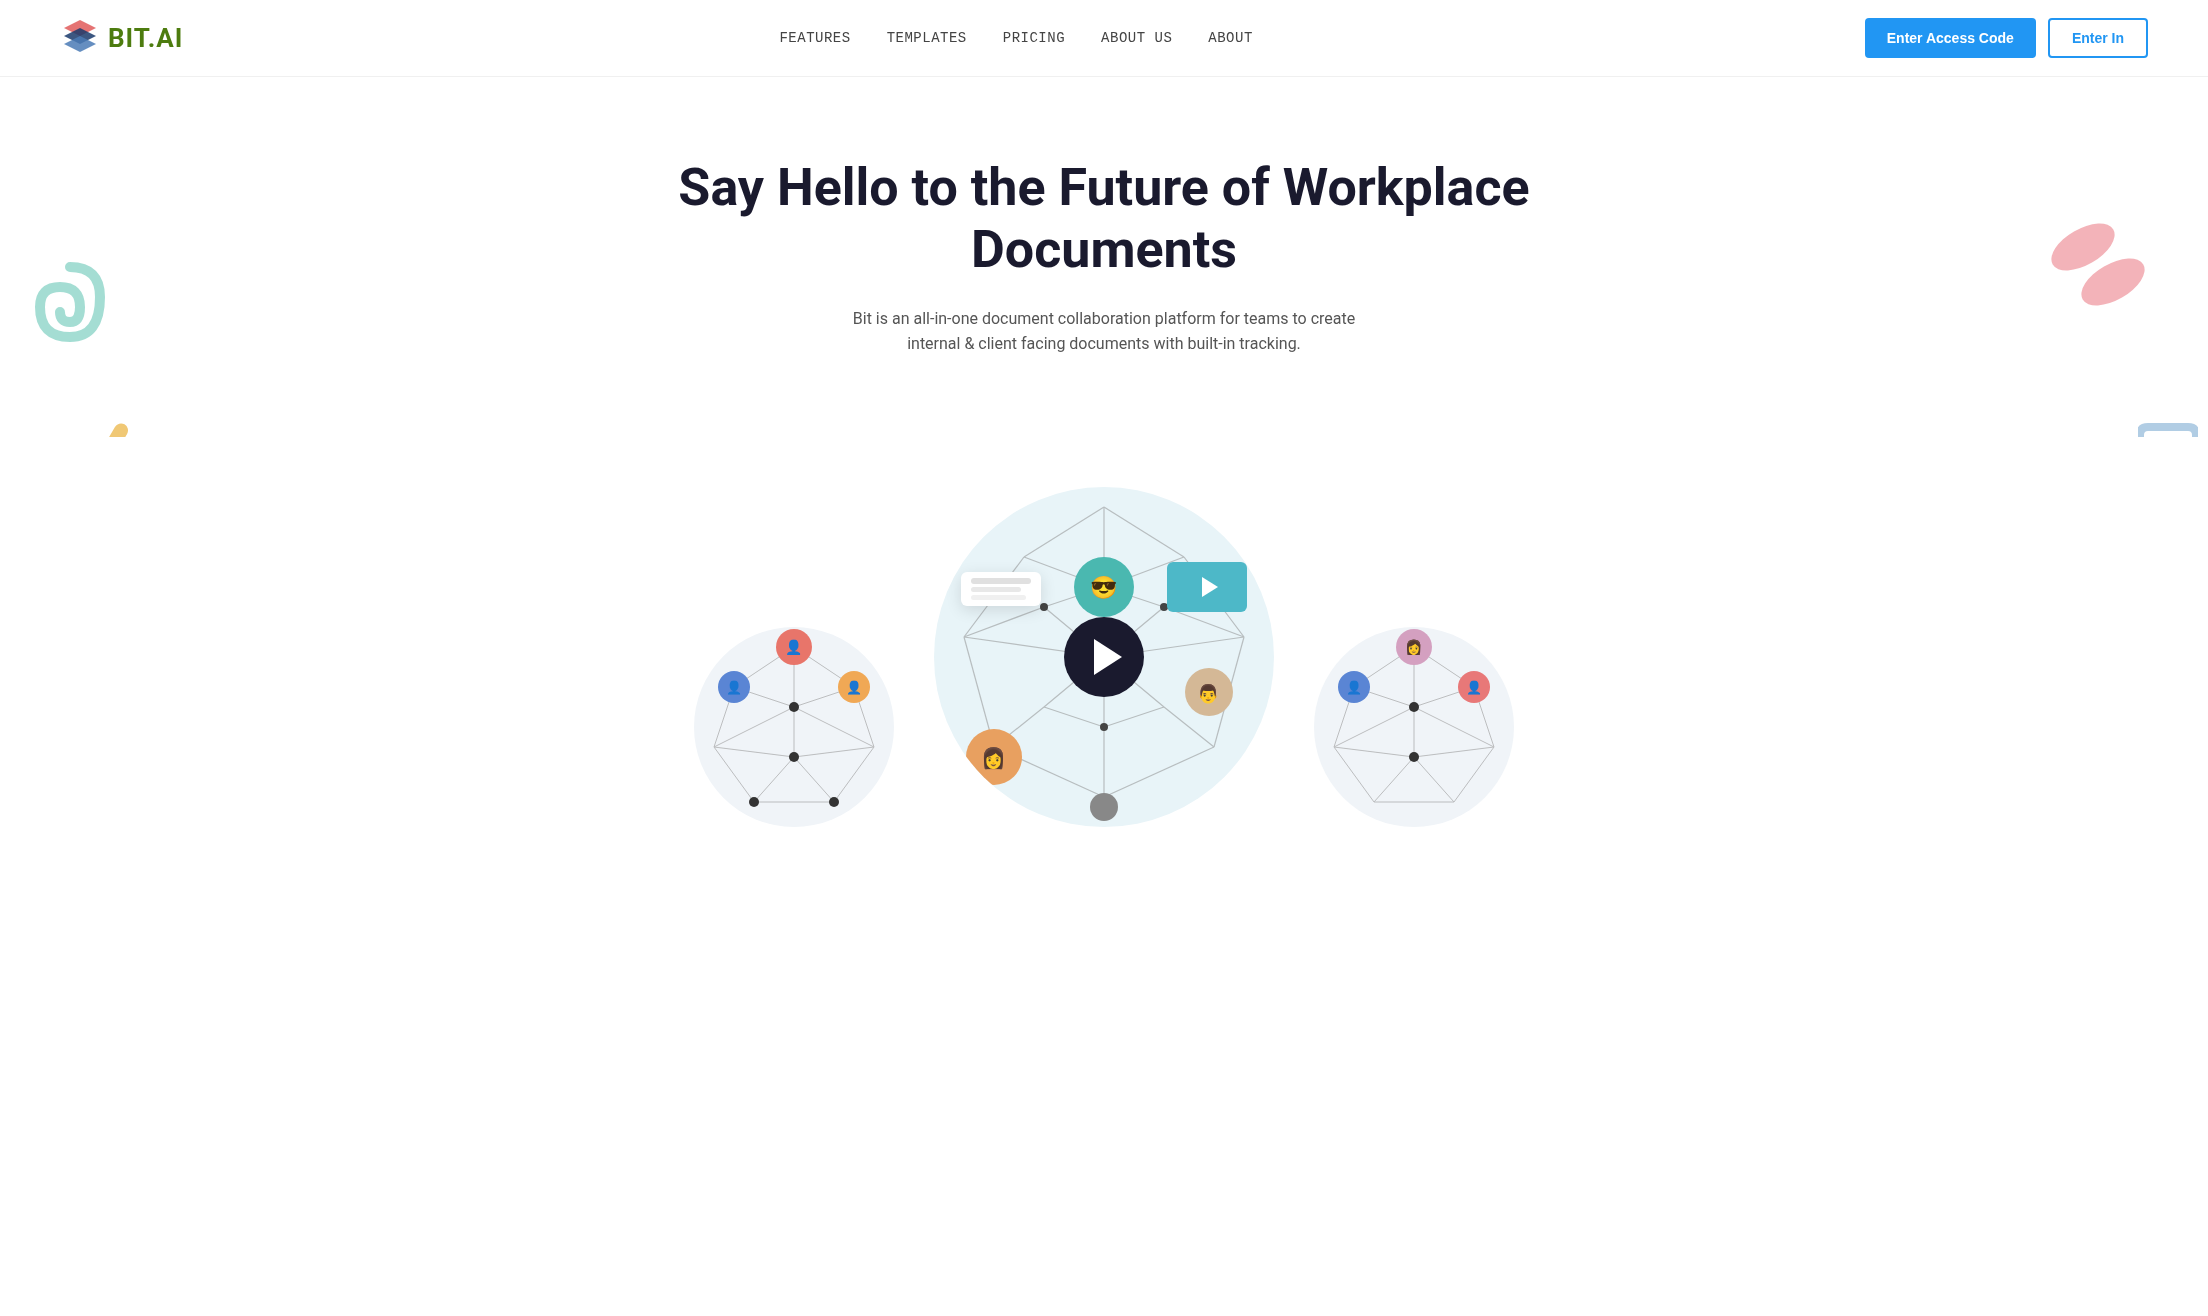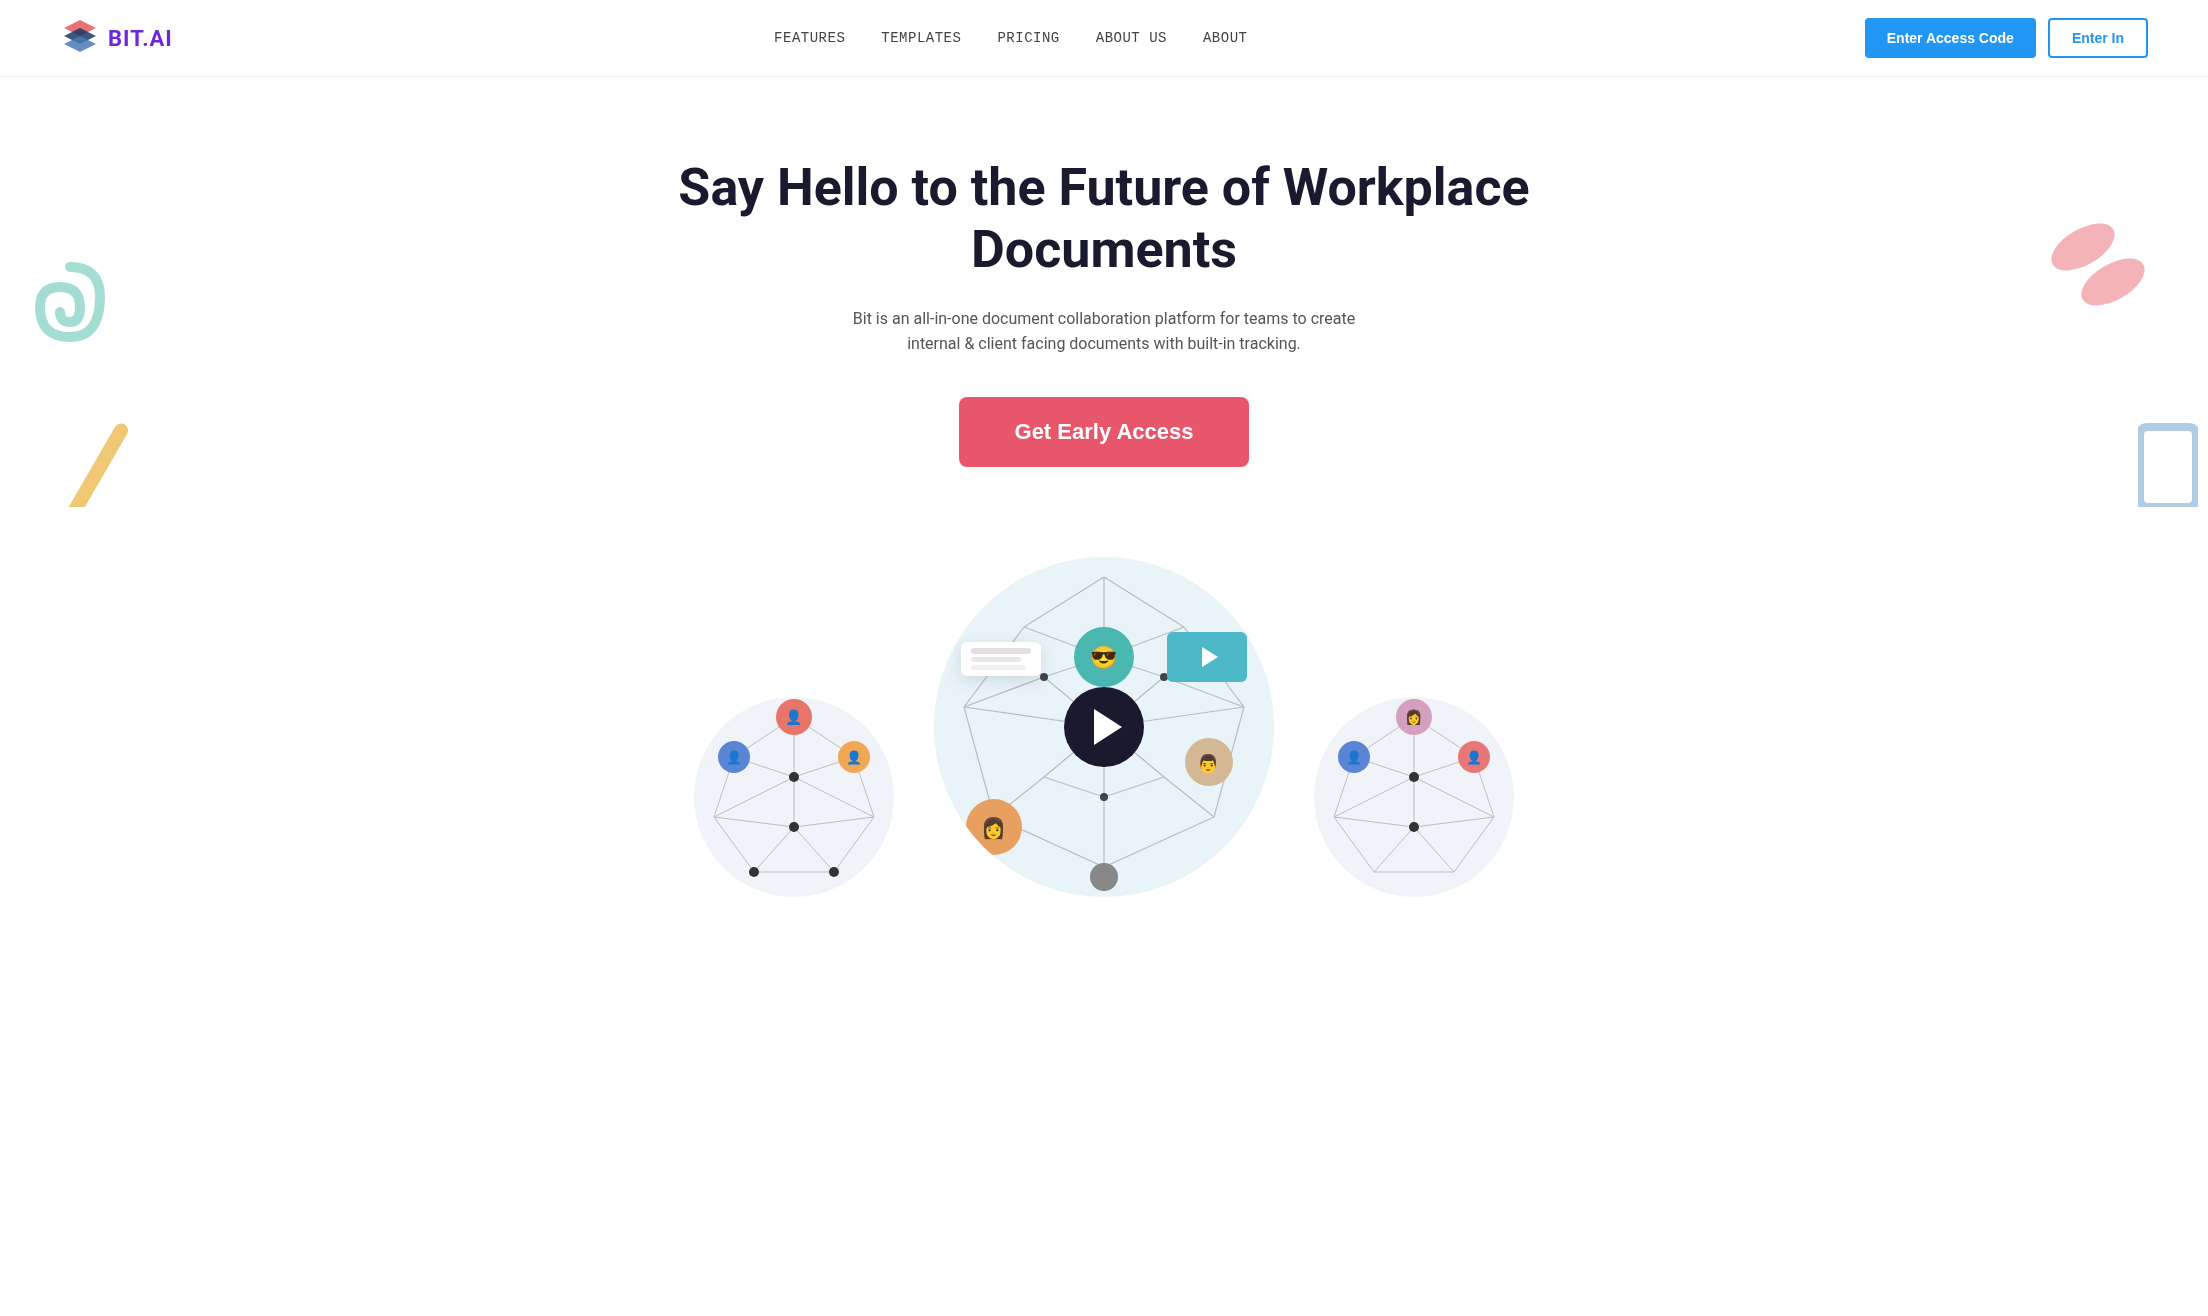--- a/index.html
+++ b/index.html
@@ -28,23 +28,23 @@
       align-items: center;
       gap: 8px;
     }
 
     .logo-icon {
       width: 40px;
       height: 40px;
     }
 
     .logo-text {
-      font-size: 22px;
+      font-size: 26px;
       font-weight: 700;
-      color: #6d28d9;
+      color: #4d7c0f;
       letter-spacing: 1px;
     }
 
     .nav-links {
       display: flex;
       align-items: center;
       gap: 36px;
       list-style: none;
       font-family: Liberation Mono, monospace;
     }
@@ -291,21 +291,20 @@
   
 
   
   <h1 class="hero-title">Say Hello to the Future of Workplace Documents</h1>
 
   <p class="hero-subtitle">
     <span>Bit is an all-in-one document collaboration platform for teams to create</span><br>
     <span>internal &amp; client facing documents with built-in tracking.</span>
   </p>
 
-  <button class="btn-cta">Get Early Access</button>
 
 </section>
 
 <section class="network-section">
 
   <div class="network-circle small">
     <svg viewBox="0 0 200 200" xmlns="http://www.w3.org/2000/svg">
 
       <g stroke="#999" stroke-width="1" fill="none" opacity="0.6">
         <line x1="100" y1="20" x2="160" y2="60"></line>

